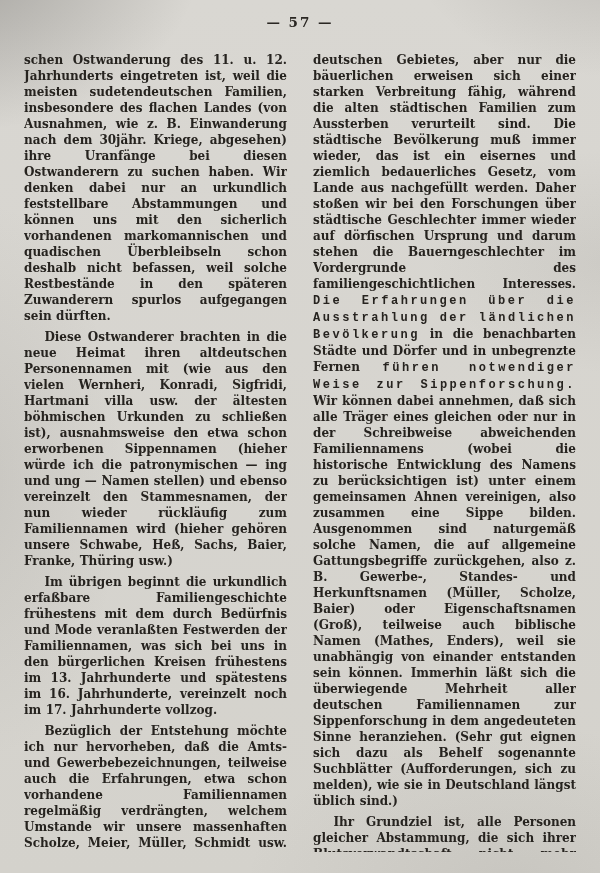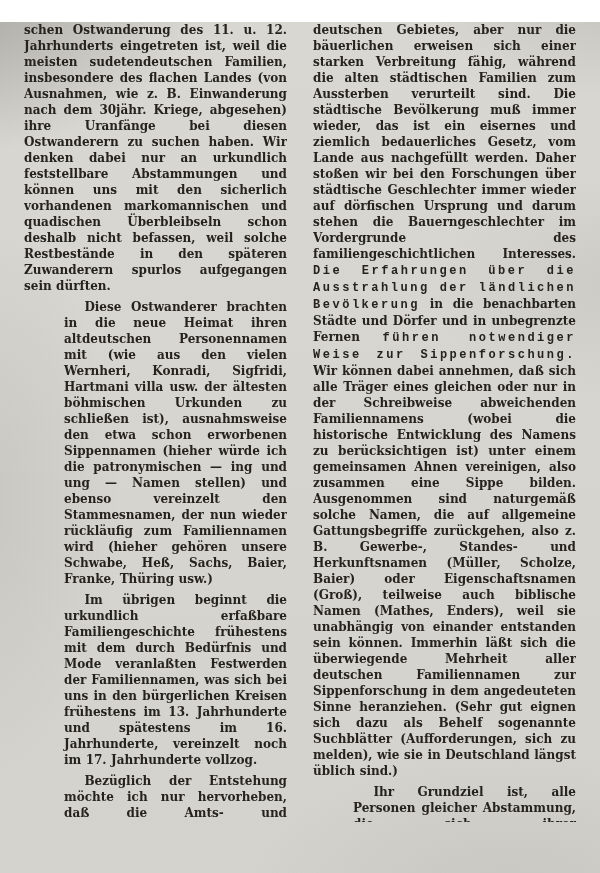--- a/index.html
+++ b/index.html
@@ -47,31 +47,31 @@
     line-height: 16px;
     hyphens: auto;
     -webkit-hyphens: auto;
     word-spacing: 0.02em;
   }
   .para {
     margin: 0 0 5px 0;
   }
   .para.indent {
     text-indent: 1.7em;
-    margin-left: 40px;
   }
   .sperr {
     letter-spacing: 0.21em;
     font-family: Liberation Mono, monospace;
   }
 </style>
 </head>
 <body>
 
 <div class="page">
+  <div class="page-number">— 57 —</div>
   <div class="columns">
     <div class="column">
         <p class="para"><span class="">schen Ostwanderung des 11. u. 12. Jahrhunderts eingetreten ist, weil die meisten sudetendeutschen Familien, insbesondere des flachen Landes (von Ausnahmen, wie z. B. Einwanderung nach dem 30jähr. Kriege, abgesehen) ihre Uranfänge bei diesen Ostwanderern zu suchen haben. Wir denken dabei nur an urkundlich feststellbare Abstammungen und können uns mit den sicherlich vorhandenen markomannischen und quadischen Überbleibseln schon deshalb nicht befassen, weil solche Restbestände in den späteren Zuwanderern spurlos aufgegangen sein dürften.</span></p>
         <p class="para indent"><span class="">Diese Ostwanderer brachten in die neue Heimat ihren altdeutschen Personennamen mit (wie aus den vielen Wernheri, Konradi, Sigfridi, Hartmani villa usw. der ältesten böhmischen Urkunden zu schließen ist), ausnahmsweise den etwa schon erworbenen Sippennamen (hieher würde ich die patronymischen — ing und ung — Namen stellen) und ebenso vereinzelt den Stammesnamen, der nun wieder rückläufig zum Familiennamen wird (hieher gehören unsere Schwabe, Heß, Sachs, Baier, Franke, Thüring usw.)</span></p>
         <p class="para indent"><span class="">Im übrigen beginnt die urkundlich erfaßbare Familiengeschichte frühestens mit dem durch Bedürfnis und Mode veranlaßten Festwerden der Familiennamen, was sich bei uns in den bürgerlichen Kreisen frühestens im 13. Jahrhunderte und spätestens im 16. Jahrhunderte, vereinzelt noch im 17. Jahrhunderte vollzog.</span></p>
         <p class="para indent"><span class="">Bezüglich der Entstehung möchte ich nur hervorheben, daß die Amts- und Gewerbebezeichnungen, teilweise auch die Erfahrungen, etwa schon vorhandene Familiennamen regelmäßig verdrängten, welchem Umstande wir unsere massenhaften Scholze, Meier, Müller, Schmidt usw. verdanken.</span></p>
       </div>
     <div class="column">
         <p class="para"><span class="">deutschen Gebietes, aber nur die bäuerlichen erweisen sich einer starken Verbreitung fähig, während die alten städtischen Familien zum Aussterben verurteilt sind. Die städtische Bevölkerung muß immer wieder, das ist ein eisernes und ziemlich bedauerliches Gesetz, vom Lande aus nachgefüllt werden. Daher stoßen wir bei den Forschungen über städtische Geschlechter immer wieder auf dörfischen Ursprung und darum stehen die Bauerngeschlechter im Vordergrunde des familiengeschichtlichen Interesses. </span><span class="sperr">Die Erfahrungen über die Ausstrahlung der ländlichen Bevölkerung</span><span class=""> in die benachbarten Städte und Dörfer und in unbegrenzte Fernen </span><span class="sperr">führen notwendiger Weise zur Sippenforschung.</span><span class=""> Wir können dabei annehmen, daß sich alle Träger eines gleichen oder nur in der Schreibweise abweichenden Familiennamens (wobei die historische Entwicklung des Namens zu berücksichtigen ist) unter einem gemeinsamen Ahnen vereinigen, also zusammen eine Sippe bilden. Ausgenommen sind naturgemäß solche Namen, die auf allgemeine Gattungsbegriffe zurückgehen, also z. B. Gewerbe-, Standes- und Herkunftsnamen (Müller, Scholze, Baier) oder Eigenschaftsnamen (Groß), teilweise auch biblische Namen (Mathes, Enders), weil sie unabhängig von einander entstanden sein können. Immerhin läßt sich die überwiegende Mehrheit aller deutschen Familiennamen zur Sippenforschung in dem angedeuteten Sinne heranziehen. (Sehr gut eignen sich dazu als Behelf sogenannte Suchblätter (Aufforderungen, sich zu melden), wie sie in Deutschland längst üblich sind.)</span></p>
         <p class="para indent"><span class="">Ihr Grundziel ist, alle Personen gleicher Abstammung, die sich ihrer Blutsverwandtschaft nicht mehr bewußt sind, zusammenzufassen, ihre Beziehungen aufzuhellen und sie einander sozial näherzubringen, </span></p>

